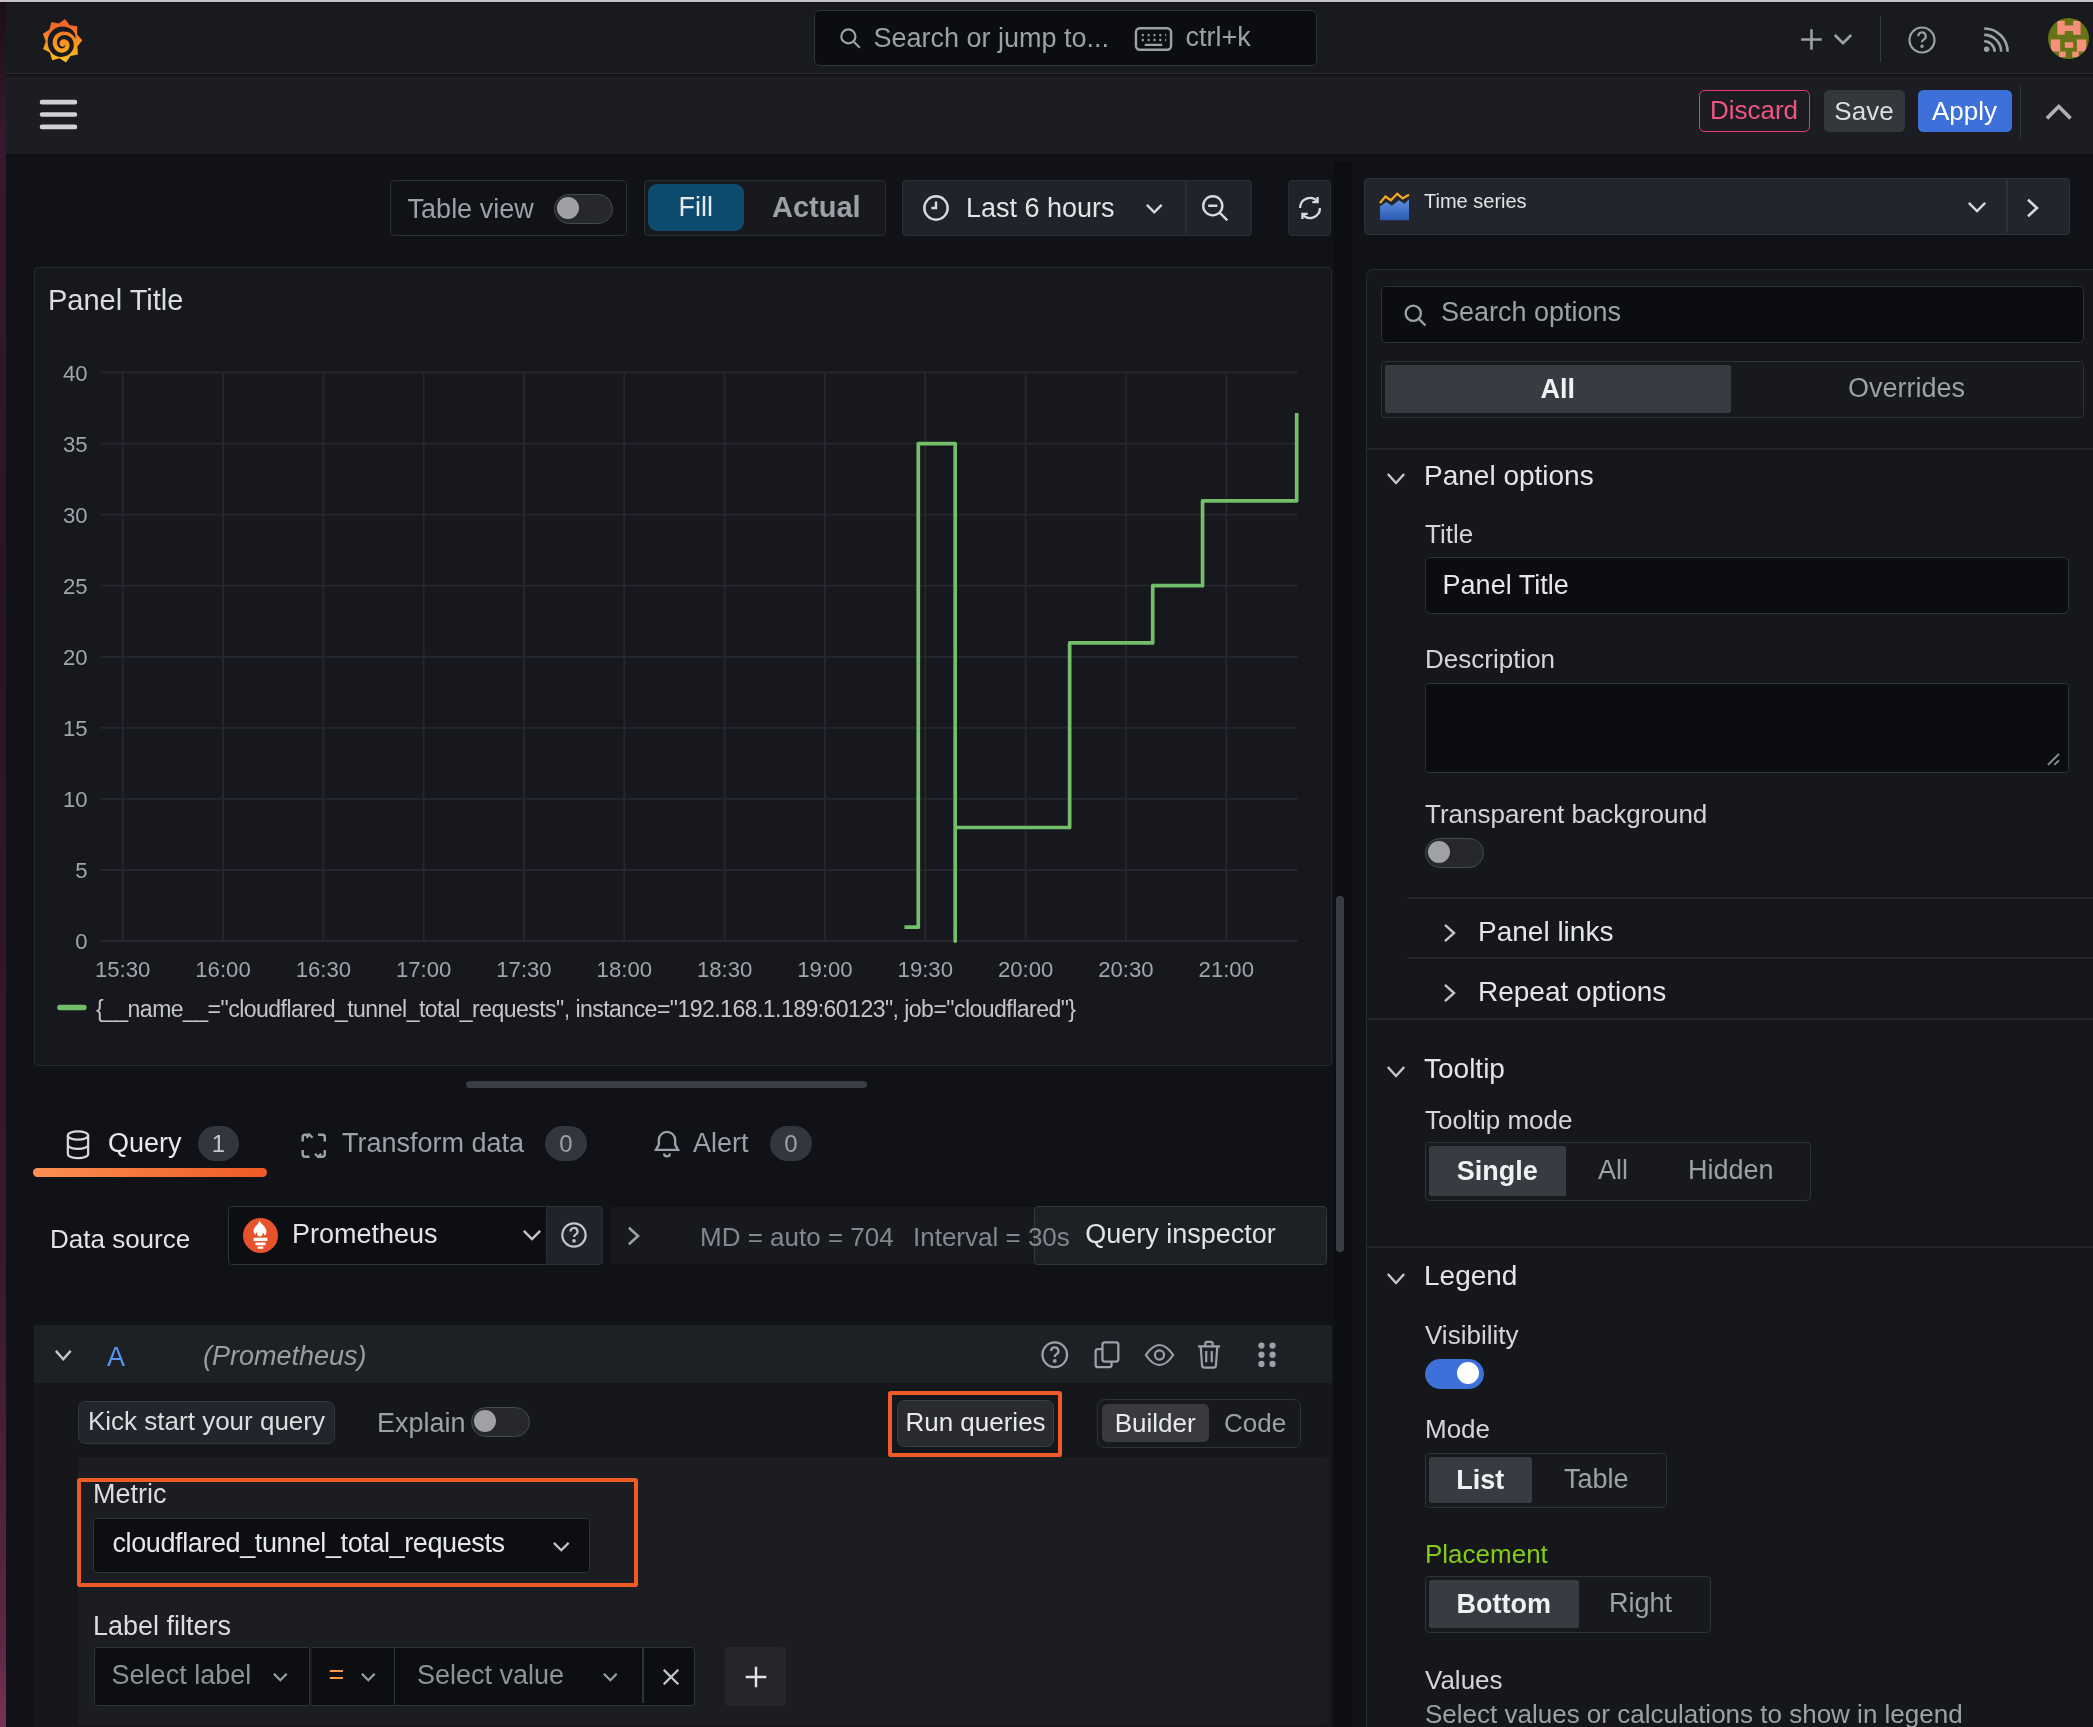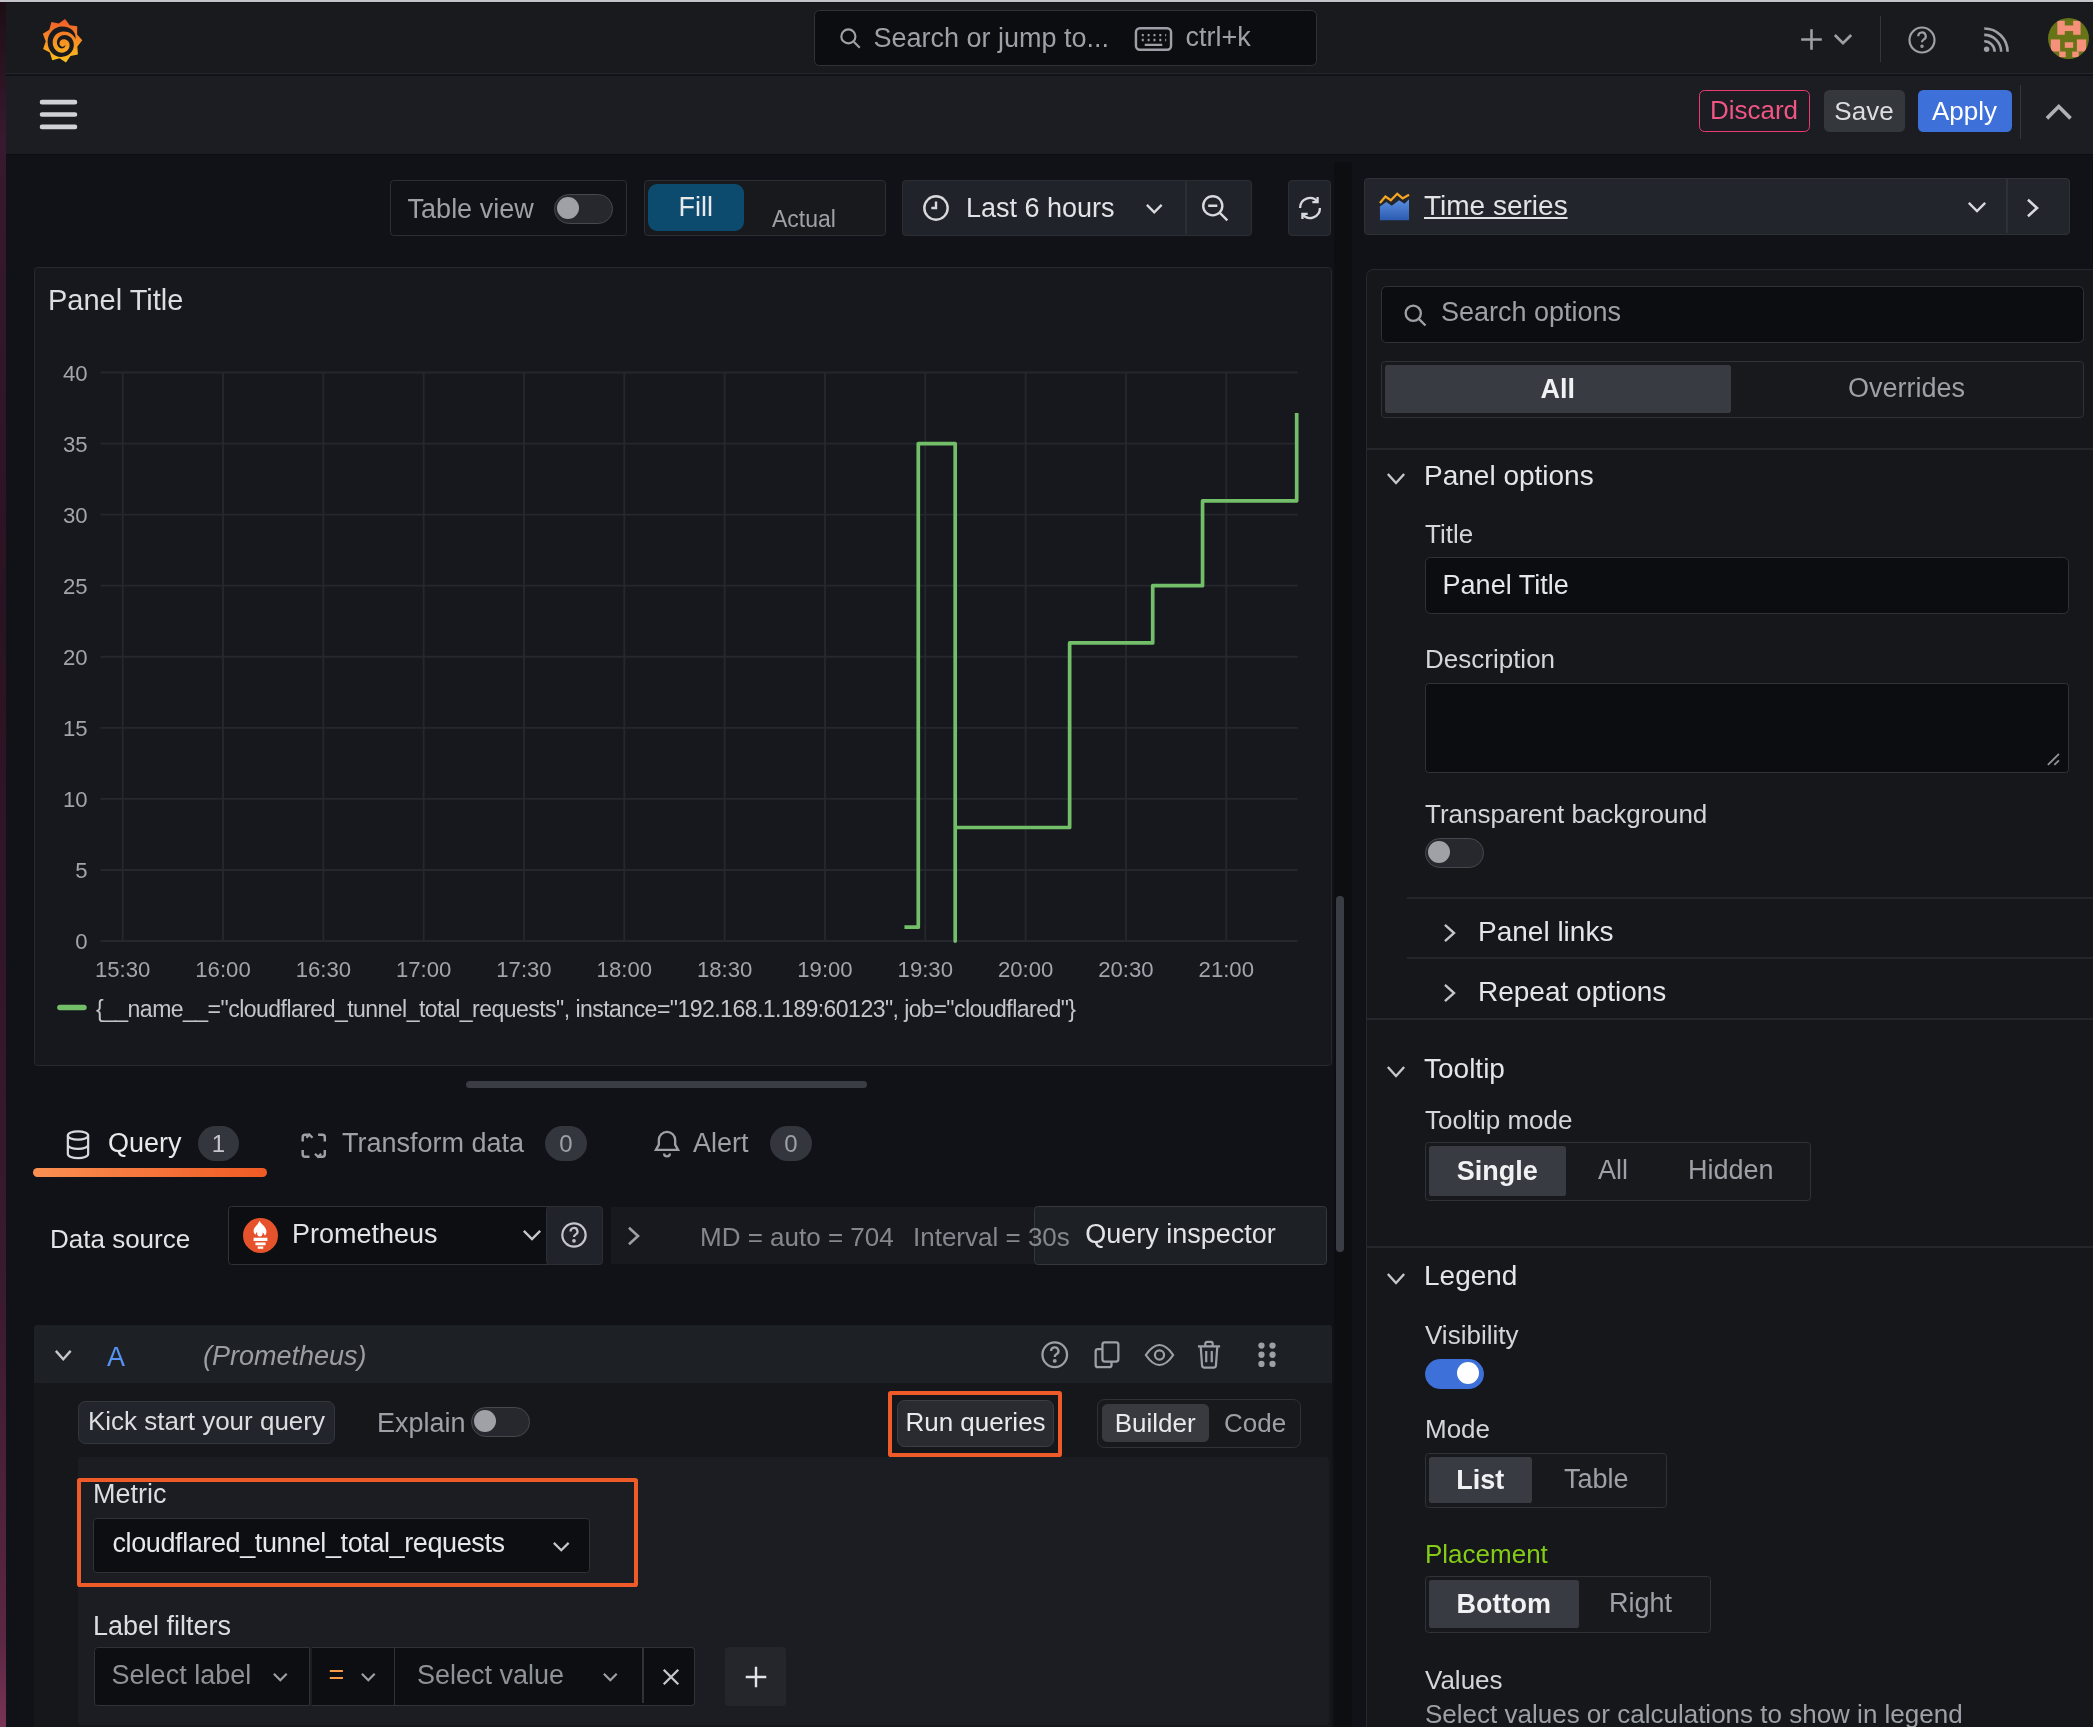--- a/index.html
+++ b/index.html
@@ -96,21 +96,21 @@
 </div>
 
 <div class="abs" style="left:390px;top:180px;width:237px;height:56px;border:1.8px solid #2b2e33;border-radius:3.7px;">
   <div class="abs t2" style="left:16.6px;top:13px;font-size:27px;">Table view</div>
   <div class="abs" style="left:163px;top:13px;width:59px;height:29.5px;background:#26282e;border:1.8px solid #45484e;border-radius:14.8px;">
     <div class="abs" style="left:1.8px;top:1.8px;width:22px;height:22px;border-radius:50%;background:#9fa1a7;"></div>
   </div>
 </div>
 <div class="abs" style="left:644px;top:180px;width:242px;height:56px;border:1.8px solid #2b2e33;border-radius:3.7px;background:#17191d;">
   <div class="abs" style="left:2.8px;top:2.8px;width:96px;height:47px;background:#0c4a6e;border-radius:9px;color:#e8e9eb;font-size:27px;font-weight:500;text-align:center;line-height:47px;">Fill</div>
-  <div class="abs t2" style="left:127px;top:25px;font-size:23px;">Actual</div>
+  <div class="abs t2" style="left:127px;top:10px;font-size:29px;font-weight:bold;">Actual</div>
 </div>
 <div class="abs" style="left:902px;top:180px;width:350px;height:56px;background:#202329;border:1.8px solid #2b2e33;border-radius:3.7px;">
   <svg class="abs" style="left:18.5px;top:13px;" width="28" height="28" viewBox="0 0 30 30" fill="none" stroke="#d8d9dd" stroke-width="2.6">
       <circle cx="15" cy="15" r="12.5"></circle>
       <path d="M15 8v7h-5"></path>
     </svg>
   <div class="abs" style="left:63px;top:12px;font-size:27px;color:#e2e3e6;">Last 6 hours</div>
   <svg class="abs" style="left:242px;top:22px;" width="18.5" height="12" viewBox="0 0 20 13" stroke="#d8d9dd" stroke-width="2.6" fill="none">
       <path d="M2 2 L10 10 L18 2"></path>
     </svg>
@@ -131,21 +131,21 @@
   <svg class="abs" style="left:13px;top:13px;" width="33" height="30" viewBox="0 0 36 33">
     <defs>
         <linearGradient id="tsb" x1="0" y1="0" x2="0" y2="1">
           <stop offset="0" stop-color="#5b8fe0"></stop>
           <stop offset="1" stop-color="#2b5bb0"></stop>
         </linearGradient>
       </defs>
     <path fill="url(#tsb)" d="M2 31 V16 L9 11 L15 15 L23 9 L29 13 L34 8 V31 Z"></path>
     <path fill="none" stroke="#f5a623" stroke-width="2.5" d="M2 12 L8 5 L14 9 L21 2 L27 7 L34 3"></path>
   </svg>
-  <div class="abs" style="left:59px;top:11px;font-size:28px;color:#e2e3e6;text-decoration:underline;">Time series</div>
+  <div class="abs" style="left:59px;top:11px;font-size:20px;color:#e2e3e6;">Time series</div>
   <svg class="abs" style="left:602px;top:22px;" width="20" height="13" viewBox="0 0 22 14" stroke="#d8d9dd" stroke-width="2.6" fill="none">
       <path d="M2 2 L11 11 L20 2"></path>
     </svg>
   <div class="abs" style="left:641px;top:0px;width:1.8px;height:54px;background:#2e3136;"></div>
   <svg class="abs" style="left:661px;top:19.4px;" width="13" height="20" viewBox="0 0 14 22" stroke="#d8d9dd" stroke-width="2.8" fill="none">
       <path d="M2 2 L12 11 L2 20"></path>
     </svg>
 </div>
 
 <div class="abs" style="left:34px;top:267px;width:1298px;height:799px;background:#16181d;border:1.8px solid #25282d;border-radius:3.7px;">

